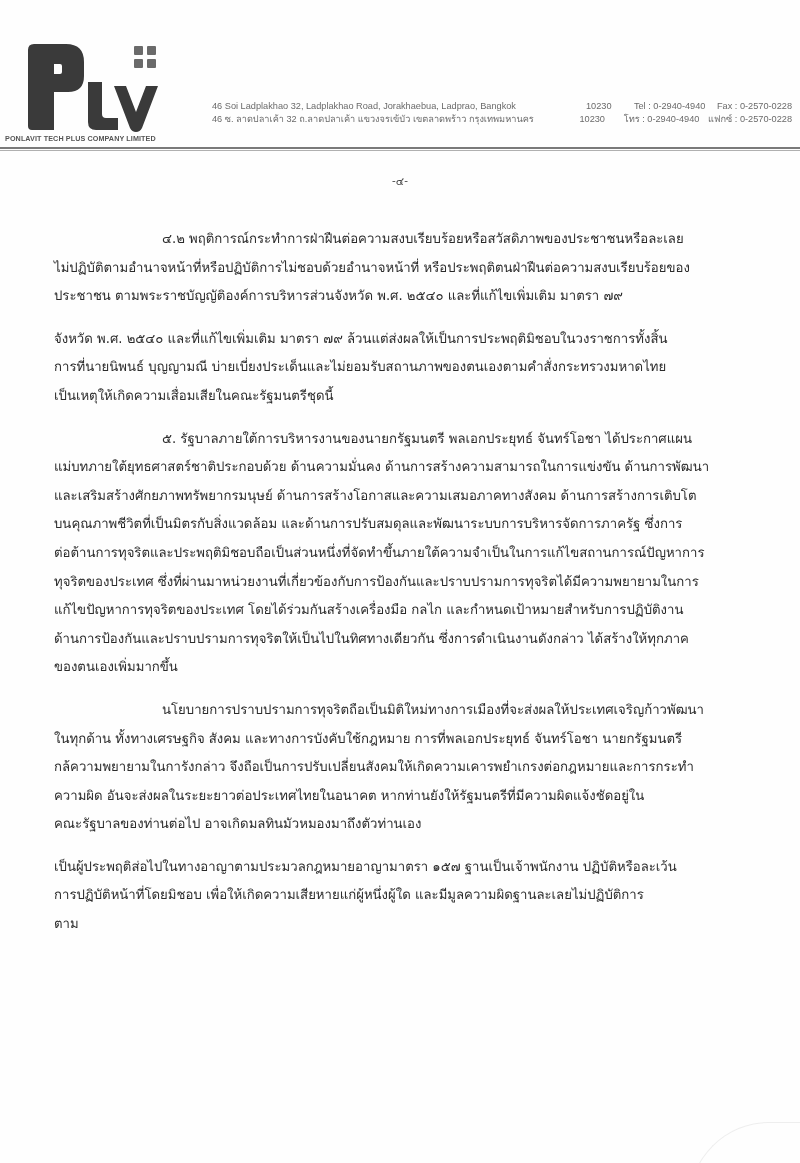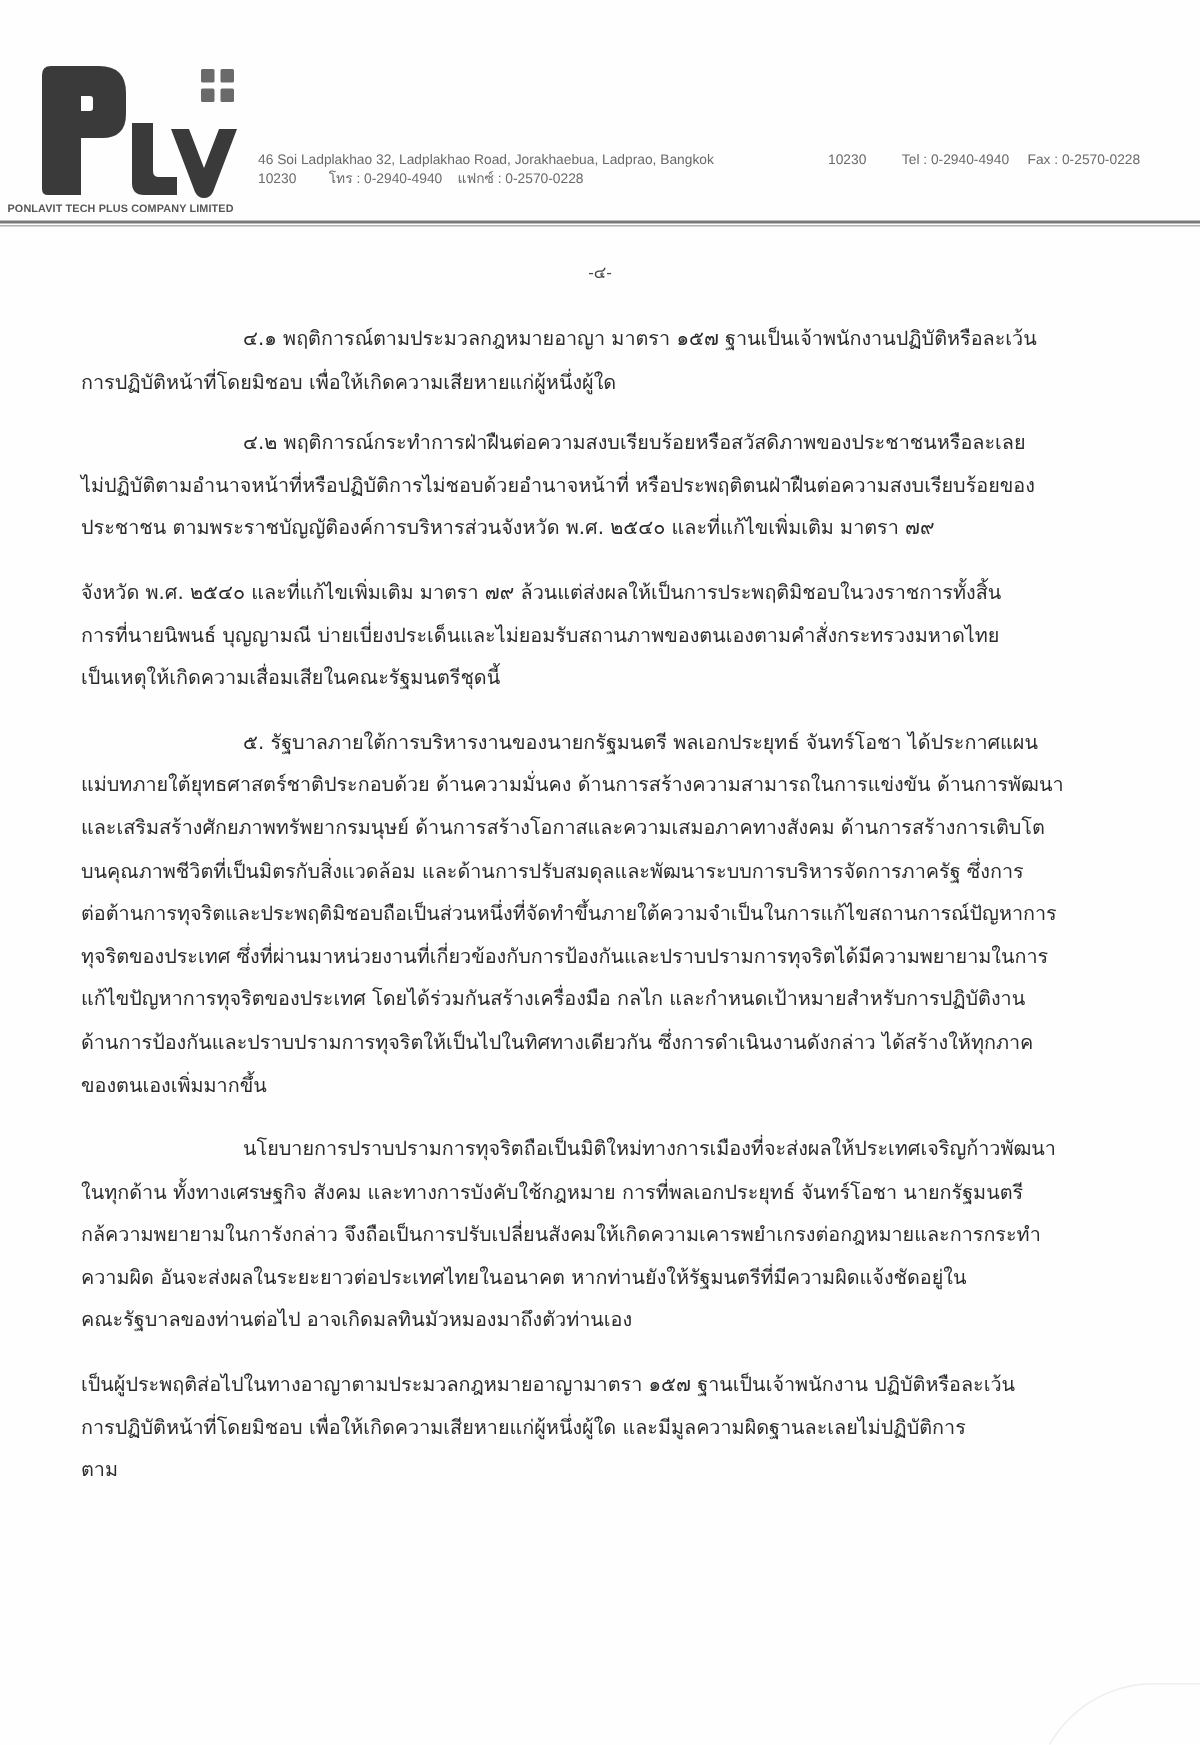--- a/index.html
+++ b/index.html
@@ -17,21 +17,21 @@
       font-family: "Liberation Sans", sans-serif; font-size: 7.2px; font-weight: bold;
       color: #555; letter-spacing: 0.1px; white-space: nowrap; text-align: right;
     }
     .address {
       position: absolute; left: 172px; top: 100px; width: 620px;
       font-family: "Liberation Sans", sans-serif; font-size: 9.2px; color: #6a6a6a;
       line-height: 13px; white-space: nowrap;
     }
     .address .row { display: flex; }
     .address .row span { display: inline-block; }
-    .address .addr-text { width: 380px; }
+    .address .addr-text { width: 380px; margin-left: 40px; }
     .address .postcode { width: 37px; }
     .address .tel { width: 96px; text-align: center; }
     .hr {
       position: absolute; left: 0; top: 147px; width: 800px; height: 4px;
       border-top: 2px solid #7a7a7a; border-bottom: 1px solid #b0b0b0;
       box-sizing: border-box;
     }
     .page-number {
       position: absolute; left: 0; width: 800px; top: 172px; text-align: center;
       font-family: "DejaVu Serif", serif; font-size: 11px; color: #444;
@@ -73,36 +73,33 @@
     <div class="company-name">PONLAVIT TECH PLUS COMPANY LIMITED</div>
 
     <div class="address">
       <div class="row">
         <span class="addr-text">46 Soi Ladplakhao 32, Ladplakhao Road, Jorakhaebua, Ladprao, Bangkok</span>
         <span class="postcode">10230</span>
         <span class="tel">Tel : 0-2940-4940</span>
         <span class="fax">Fax : 0-2570-0228</span>
       </div>
       <div class="row">
+        <span class="addr-text">46 ซ. ลาดปลาเค้า 32 ถ.ลาดปลาเค้า แขวงจรเข้บัว เขตลาดพร้าว กรุงเทพมหานคร</span>
         <span class="postcode">10230</span>
         <span class="tel">โทร : 0-2940-4940</span>
         <span class="fax">แฟกซ์ : 0-2570-0228</span>
       </div>
     </div>
     <div class="hr"></div>
   </div>
 
   <div class="page-number">-๔-</div>
 
   <div class="body-text">
 
-    <p class="para">
-      <span class="line first">๔.๑ พฤติการณ์ตามประมวลกฎหมายอาญา มาตรา ๑๕๗ ฐานเป็นเจ้าพนักงานปฏิบัติหรือละเว้น</span>
-      <span class="line">การปฏิบัติหน้าที่โดยมิชอบ เพื่อให้เกิดความเสียหายแก่ผู้หนึ่งผู้ใด</span>
-    </p>
     <div class="gap"></div>
 
     <p class="para">
       <span class="line first">๔.๒ พฤติการณ์กระทำการฝ่าฝืนต่อความสงบเรียบร้อยหรือสวัสดิภาพของประชาชนหรือละเลย</span>
       <span class="line">ไม่ปฏิบัติตามอำนาจหน้าที่หรือปฏิบัติการไม่ชอบด้วยอำนาจหน้าที่ หรือประพฤติตนฝ่าฝืนต่อความสงบเรียบร้อยของ</span>
       <span class="line">ประชาชน ตามพระราชบัญญัติองค์การบริหารส่วนจังหวัด พ.ศ. ๒๕๔๐ และที่แก้ไขเพิ่มเติม มาตรา ๗๙</span>
     </p>
     <div class="gap-lg"></div>
 
     <p class="para">

